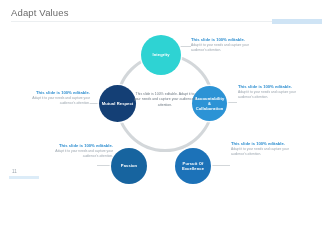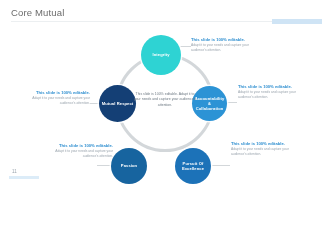--- a/index.html
+++ b/index.html
@@ -176,21 +176,21 @@
   .conn-2 { left: 226px; top: 78px; width: 11px; height: 0.8px; }
   .conn-3 { left: 212px; top: 141px; width: 18px; height: 0.8px; }
   .conn-4 { left: 97px; top: 141px; width: 15px; height: 0.8px; }
   .conn-5 { left: 90px; top: 79px; width: 9px; height: 0.8px; }
 </style>
 </head>
 <body>
 
 <div class="slide">
 
-  <div class="slide-title">Core Mutual</div>
+  <div class="slide-title">Adapt Values</div>
   <div class="title-rule"></div>
   <div class="accent-bar"></div>
 
   <div class="diagram">
 
     <div class="ring"></div>
 
     <div class="connector conn-1"></div>
     <div class="connector conn-2"></div>
     <div class="connector conn-3"></div>

